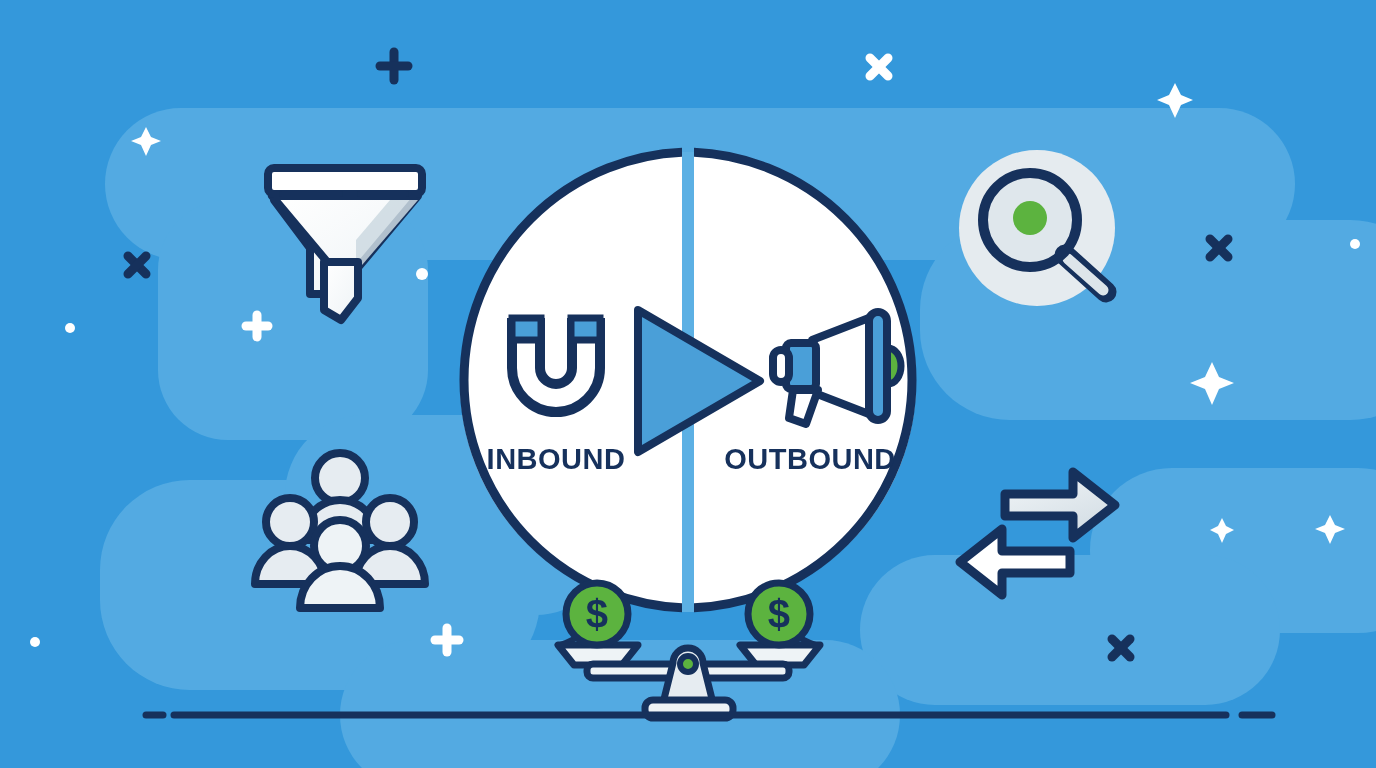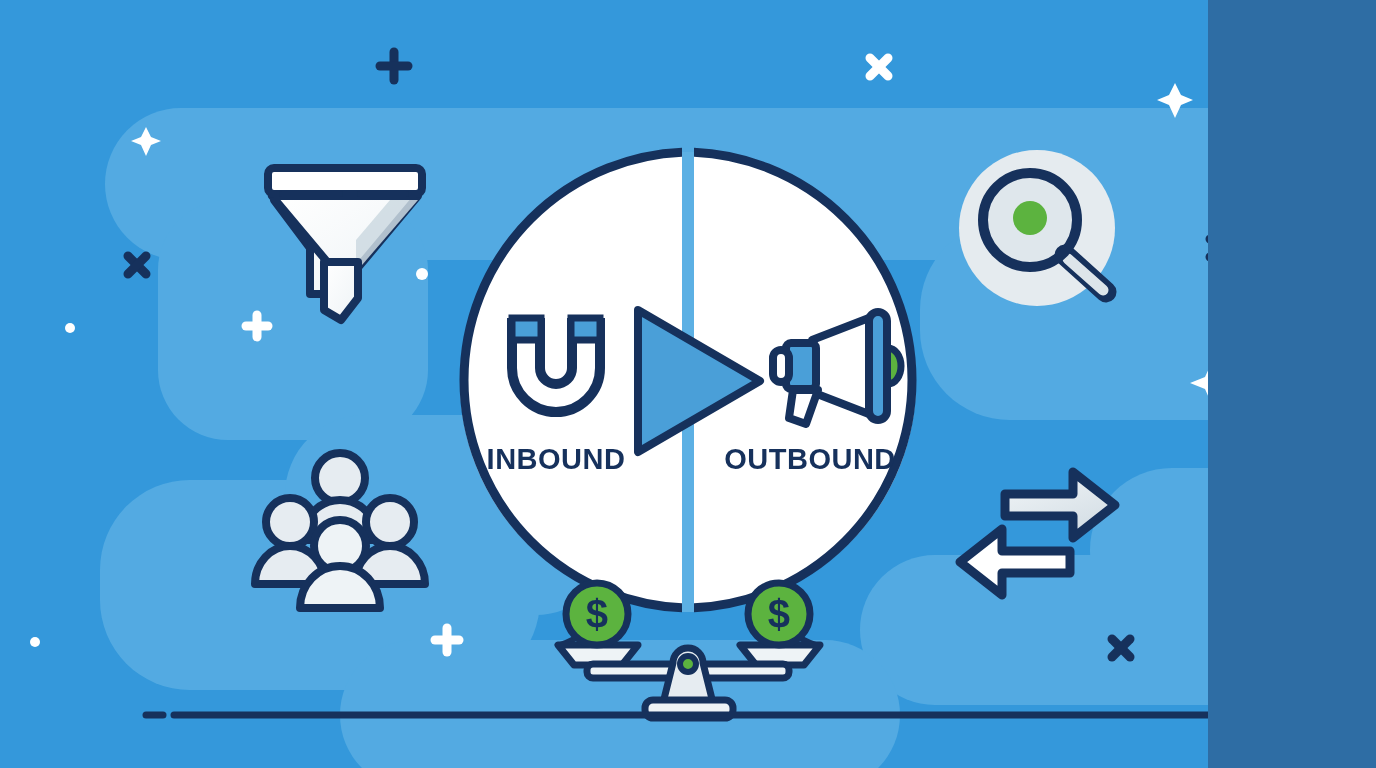--- a/index.html
+++ b/index.html
@@ -6,21 +6,21 @@
   html, body {
     margin: 0;
     padding: 0;
     background: #2e6da4;
   }
   body {
     font-family: "Liberation Sans", sans-serif;
   }
   #stage {
     position: relative;
-    width: 1208px;
+    width: 1376px;
     height: 768px;
     overflow: hidden;
     background: #3498db;
   }
   #stage svg {
     display: block;
   }
   .lbl {
     font-family: "Liberation Sans", sans-serif;
     font-weight: bold;

